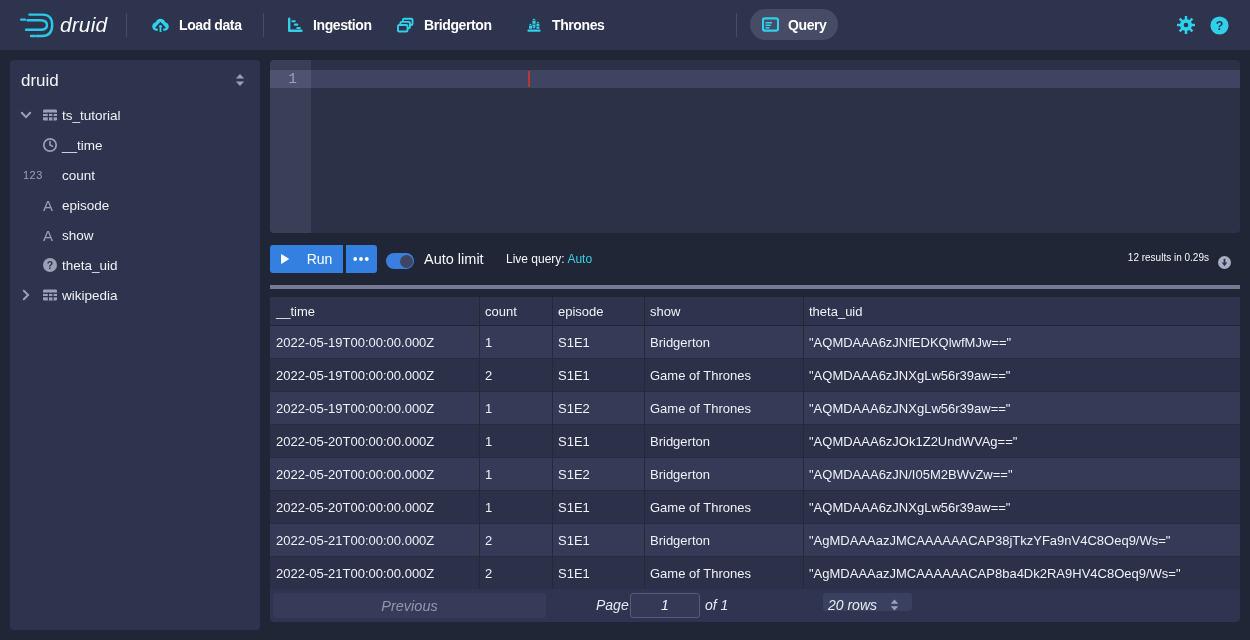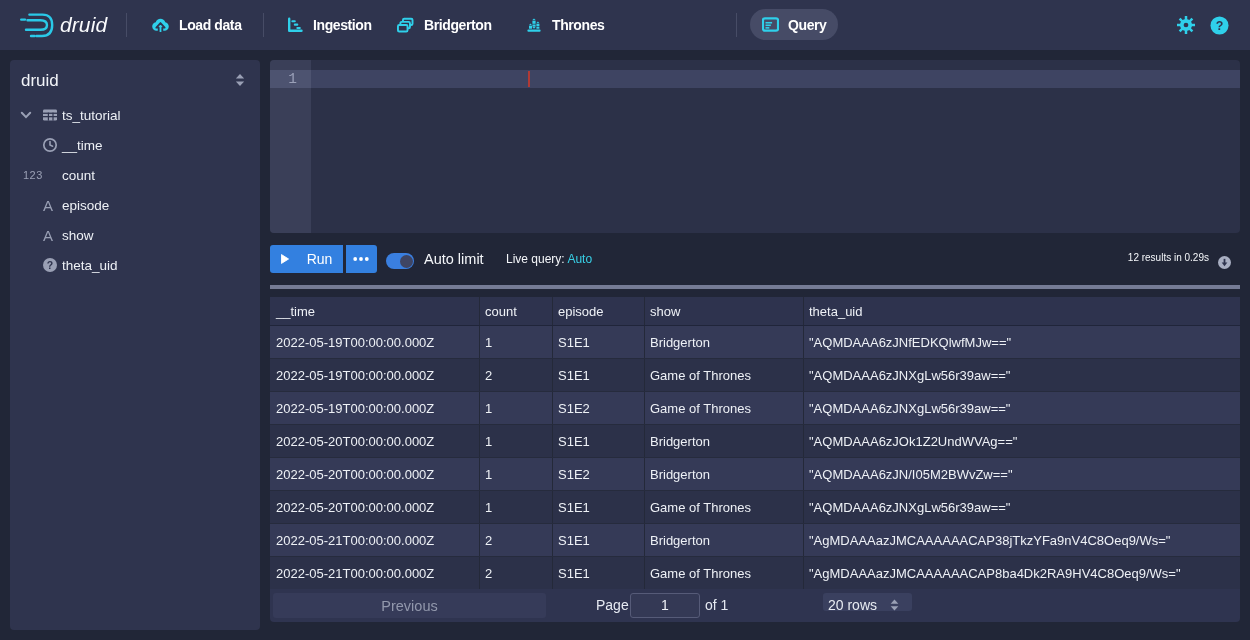--- a/index.html
+++ b/index.html
@@ -54,21 +54,21 @@
   
   #tbl { position:absolute; left:270px; top:297px; width:970px; height:293px; }
   .trow { position:absolute; left:0; width:970px; height:33px; }
   .cell { position:absolute; top:0; height:100%; display:flex; align-items:center; padding-left:6px;
           font-size:13px; color:#eef1f6; overflow:hidden; white-space:nowrap; }
   .c0 { left:0; width:209px; } .c1 { left:209px; width:73px; } .c2 { left:282px; width:92px; }
   .c3 { left:374px; width:159px; } .c4 { left:533px; width:437px; }
   .vline { position:absolute; top:0; width:1px; height:100%; background:#242939; }
 
   
-  #pager { position:absolute; left:270px; top:589px; width:970px; height:33px; background:#2f3450; border-radius:0 0 4px 4px; }
+  #pager { position:absolute; left:270px; top:589px; width:970px; height:33px; background:#2f3450; border-radius:0 0 4px 4px;font-style:italic; }
   .pgbtn { position:absolute; top:4px; height:25px; background:#363b59; border-radius:3px;
            display:flex; align-items:center; justify-content:center; font-size:14.5px; color:#9298ac; }
   #pginput { position:absolute; left:360px; top:4px; width:70px; height:25px; background:#343955;
              border:1px solid #565b78; border-radius:3px; text-align:center; font-size:14px; color:#f0f2f8; line-height:23px; }
   #pgselect { position:absolute; left:553px; top:4px; width:89px; height:18px; background:#3a405f; border-radius:3px;
               font-size:14px; color:#e8ecf2; line-height:25px; padding-left:5px; }
 </style>
 </head>
 <body>
 <div id="page">
@@ -191,20 +191,33 @@
       <div class="abs" style="left:33px;top:50%;transform:translateY(-50%);font-size:15px;color:#9aa0b5;">A</div>
       <span class="treetext">show</span>
     </div>
     <div class="treerow" style="top:190px">
       <svg class="treeicon" viewBox="0 0 16 16">
         <circle cx="8" cy="8" r="7" fill="#9aa0b5"></circle>
         <text x="8" y="11.5" text-anchor="middle" font-size="10.5" font-weight="bold" fill="#2f344e" font-family="Liberation Sans, sans-serif">?</text>
       </svg>
       <span class="treetext">theta_uid</span>
     </div>
+    <div class="treerow" style="top:220px">
+      <svg class="chev" viewBox="0 0 12 12">
+          <path d="M3.8 1.8 L8.1 6 L3.8 10.2" fill="none" stroke="#9aa0b5" stroke-width="2" stroke-linecap="round"></path>
+        </svg>
+      <svg class="treeicon th-icon" viewBox="0 0 16 16">
+          <rect x="1" y="2.4" width="14" height="11.2" rx="1.4" fill="#9aa0b5"></rect>
+          <rect x="1" y="5.6" width="14" height="1.3" fill="#2f344e"></rect>
+          <rect x="1" y="9" width="14" height="1.3" fill="#2f344e"></rect>
+          <rect x="5.8" y="5.6" width="1.2" height="8" fill="#2f344e"></rect>
+          <rect x="10.4" y="5.6" width="1.2" height="8" fill="#2f344e"></rect>
+        </svg>
+      <span class="treetext">wikipedia</span>
+    </div>
   </div>
 
   <div id="editor">
     <div id="gutter"></div>
     <div id="gutter-active"></div>
     <div id="line-active"></div>
     <div id="gutternum">1</div>
     <div id="cursor"></div>
   </div>
 

